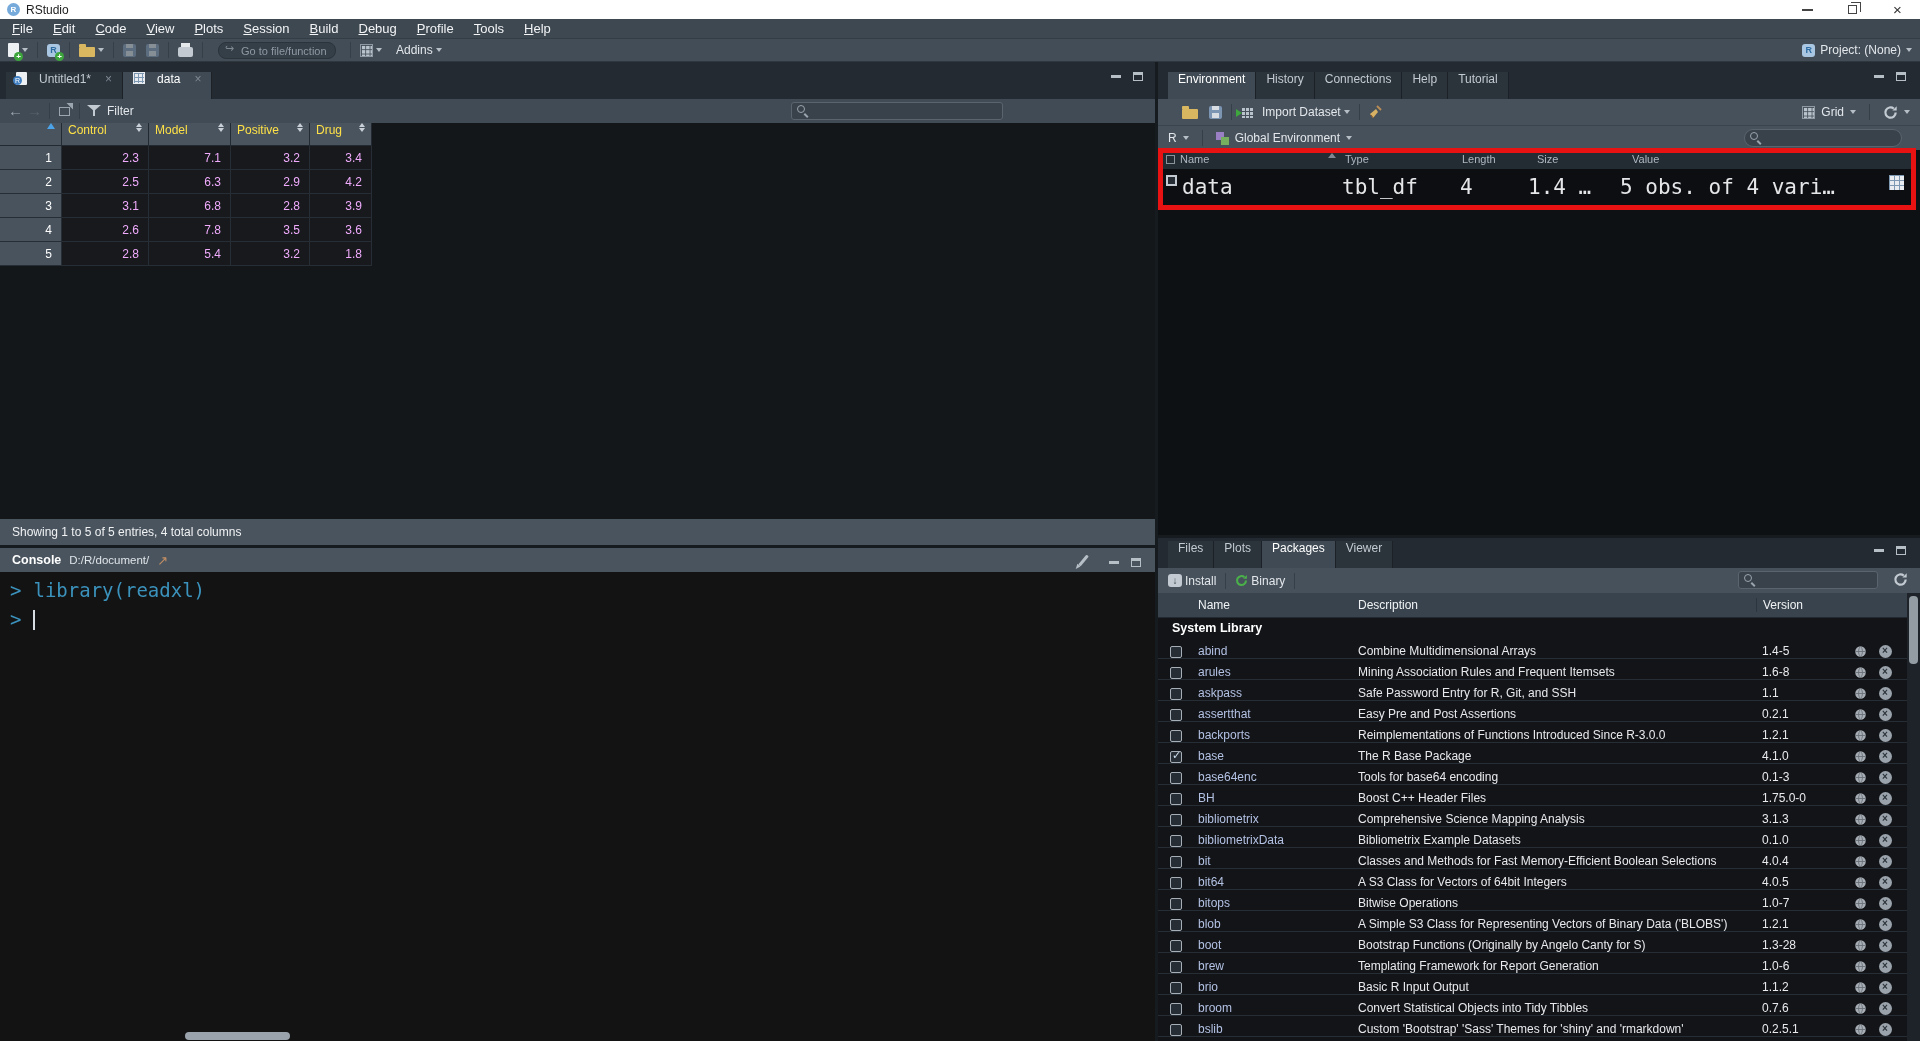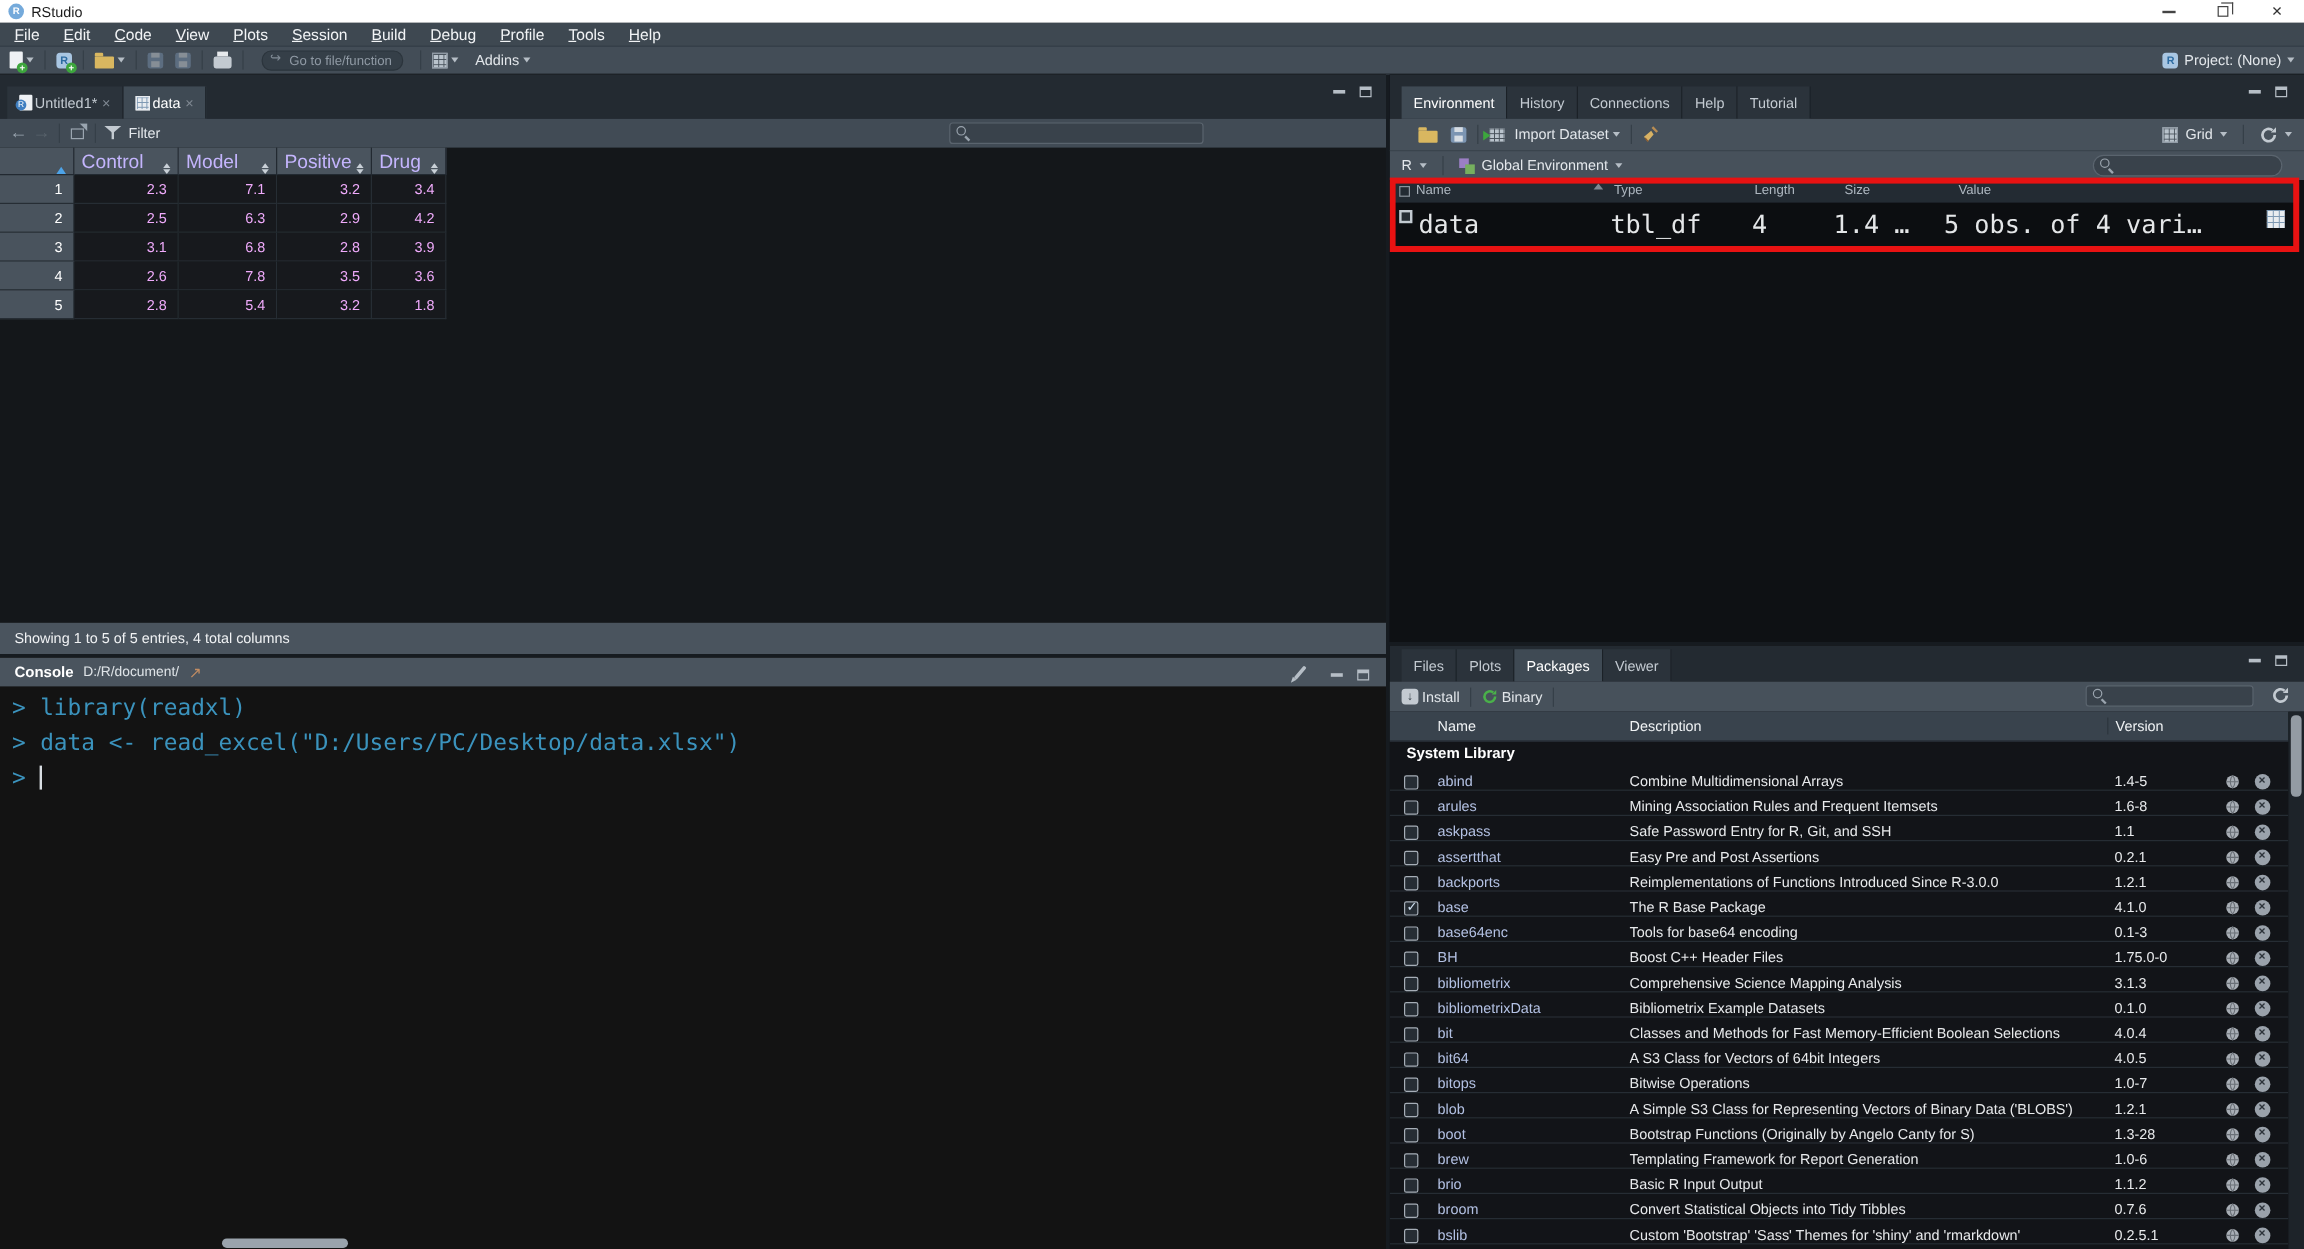--- a/index.html
+++ b/index.html
@@ -57,21 +57,21 @@
   .goto-input::placeholder{color:#8f99a4}
   .ic-gridpane{width:13px;height:13px;background-color:#b9c3cc;border:1px solid #8f99a4;
     background-image:linear-gradient(var(--slate3) 1px,transparent 1px),linear-gradient(90deg,var(--slate3) 1px,transparent 1px);
     background-size:4.3px 4.3px}
   .tool-label{font-size:12px;color:#e3e7eb}
   .project-cluster{position:absolute;right:8px;display:flex;align-items:center;gap:5px}
 
   
   .pane{position:absolute;overflow:hidden}
   .tabbar{position:absolute;left:0;top:0;width:100%;background:var(--tabbar)}
-  .tab{position:relative;display:inline-flex;align-items:center;gap:2px;height:27px;padding:0 10px;
+  .tab{position:relative;display:inline-flex;align-items:flex-start;gap:12px;height:27px;padding:0 10px;
     background:var(--tabinactive);color:var(--muted);font-size:12px;border-right:1px solid #1b2127;cursor:default}
   .tab.active{background:var(--tabactive);color:#fff}
   .tab .closex{color:#7f8892;font-size:12px;margin-left:2px}
   .pane-btns{position:absolute;display:flex;gap:12px;align-items:center;z-index:5}
   .ic-min{display:inline-block;width:10px;height:3px;background:#b6bec6}
   .ic-max{display:inline-block;width:10px;height:9px;border:1px solid #b6bec6;border-top:3px solid #b6bec6}
   .ic-search{position:relative;display:inline-block;width:12px;height:12px}
   .ic-search::before{content:'';position:absolute;left:0;top:0;width:6px;height:6px;border:1.5px solid #9aa4ae;border-radius:50%}
   .ic-search::after{content:'';position:absolute;left:8px;top:8px;width:5px;height:1.5px;background:#9aa4ae;transform:rotate(45deg);transform-origin:0 0}
   .searchbox{display:flex;align-items:center;gap:4px;background:#39424b;border:1px solid #5a646e;border-radius:3px;height:18px;padding-left:5px}
@@ -97,21 +97,21 @@
   .dv-search{position:absolute;right:152px;top:3px;width:212px}
   .dv-grid{position:absolute;left:0;top:61px}
   .dv-row{display:flex}
   .dv-row>div{flex:none}
   .dv-row>div:nth-child(1){width:62px}
   .dv-row>div:nth-child(2){width:87px}
   .dv-row>div:nth-child(3){width:82px}
   .dv-row>div:nth-child(4){width:79px}
   .dv-row>div:nth-child(5){width:62px}
   .dv-head>div{height:23px;background:#4a545e;border-right:1px solid #222931;border-bottom:1px solid #222931;
-    display:flex;align-items:flex-end;padding:0 6px;color:#c4b5fd;font-size:16px}
+    display:flex;align-items:flex-start;padding:0 6px;color:#fde047;font-size:12px}
   .dv-col-label{flex:1}
   .ic-asc{width:0;height:0;border-left:4.5px solid transparent;border-right:4.5px solid transparent;border-bottom:6px solid var(--accent);margin-left:auto}
   .ic-sort{display:flex;flex-direction:column;gap:1px;margin-left:2px}
   .ic-sort .s-up{width:0;height:0;border-left:3.5px solid transparent;border-right:3.5px solid transparent;border-bottom:4px solid #c9d0d7}
   .ic-sort .s-dn{width:0;height:0;border-left:3.5px solid transparent;border-right:3.5px solid transparent;border-top:4px solid #c9d0d7}
   .dv-body .dv-row>div{height:24px;font-size:12px;display:flex;align-items:center;justify-content:flex-end;
     padding-right:9px;border-right:1px solid var(--cellline);border-bottom:1px solid var(--cellline)}
   .dv-rowno{background:#49535d;color:#fff}
   .dv-val{background:#17191d;color:#f0abfc}
   .dv-status{position:absolute;left:0;bottom:0;width:100%;height:26px;background:#4a545e;display:flex;align-items:center;
@@ -419,23 +419,20 @@
         <span class="ic-min"></span>
         <span class="ic-max"></span>
       </div>
     </div>
     <div class="console-body">
 
         <div class="console-line">
           <span class="prompt">&gt;</span><span class="cmd">library(readxl)</span>
         </div>
 
-        <div class="console-line">
-          <span class="prompt">&gt;</span><span class="cmd">data &lt;- read_excel("D:/Users/PC/Desktop/data.xlsx")</span>
-        </div>
 
 
       <div class="console-line">
         <span class="prompt">&gt;</span><span class="cursor"></span>
       </div>
     </div>
   </div>
 
   <div class="pane env-pane">
     <div class="tabbar">

